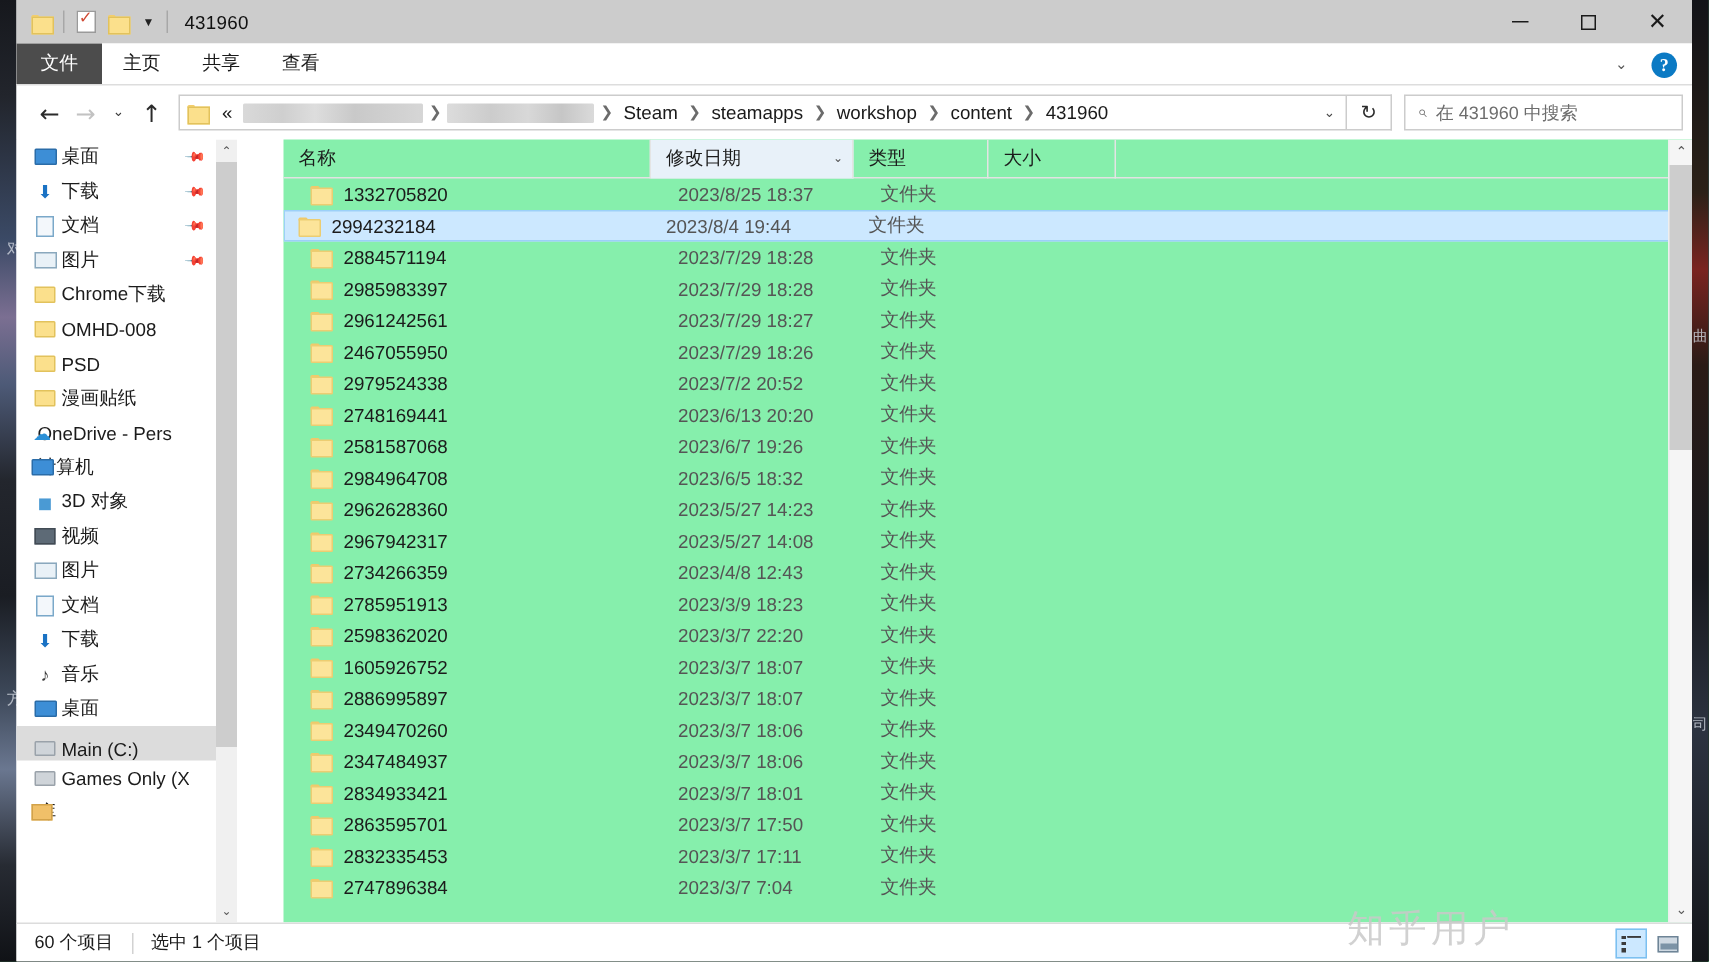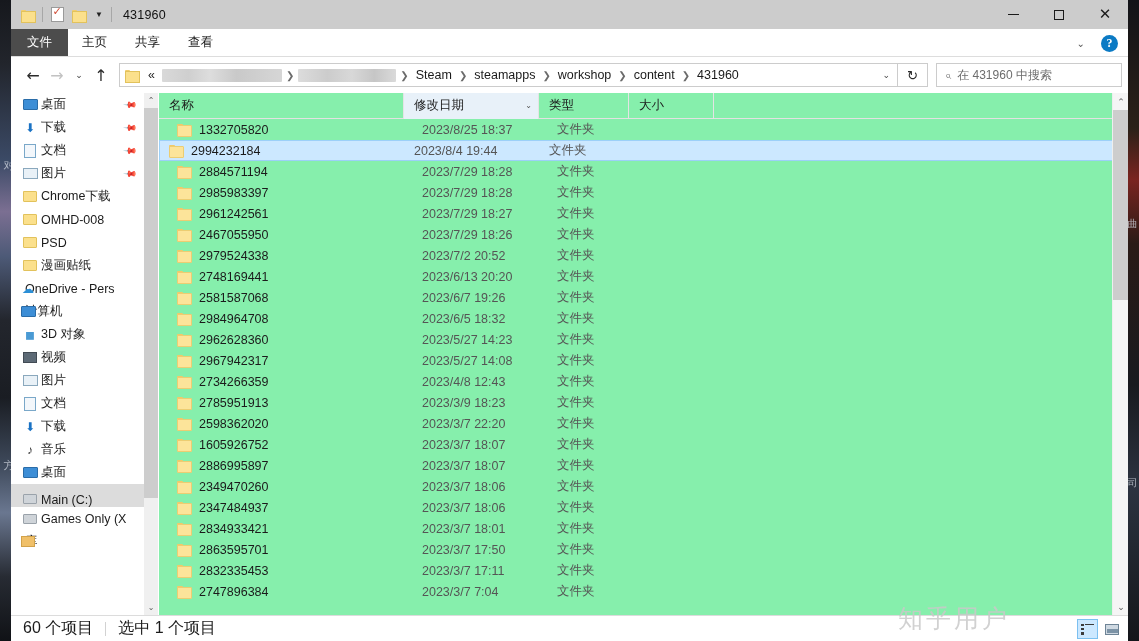--- a/index.html
+++ b/index.html
@@ -151,21 +151,21 @@
     font-family: "DejaVu Sans", sans-serif;
   }
   .searchwrap {
     width: 186px; height: 24px; margin-left: 8px; border: 1px solid #cccccc;
     display: flex; align-items: center; background: #fff; gap: 6px; padding-left: 8px;
   }
   .search-ico { font-size: 11px; color: #6a6a6a; transform: scaleX(-1); }
   .search-ph { font-size: 12px; color: #6d6d6d; }
 
   
-  .body { flex: 1; display: flex; min-height: 0; }
+  .body { flex: 1; display: flex; min-height: 0; gap: 30px; }
 
   
   .navpane {
     width: 148px; flex: 0 0 148px; background: #fff; position: relative;
     overflow: hidden; border-right: 1px solid #fff;
   }
   .nav-scroll { position: absolute; inset: 0 14px 0 0; }
   .nav-item {
     height: 23px; display: flex; align-items: center; padding-left: 28px;
     font-size: 12.5px; color: #1b1b1b; position: relative; white-space: nowrap;
@@ -261,21 +261,21 @@
   .vs-btn.dn { position: absolute; bottom: 0; }
   .vs-thumb {
     position: absolute; left: 0; top: 17px; width: 16px; height: 190px;
     background: #cdcdcd;
   }
 
   
   .statusbar {
     height: 26px; flex: 0 0 26px; border-top: 1px solid #dcdcdc;
     display: flex; align-items: center; background: #fff; position: relative;
-    font-size: 16px; color: #1b1b1b;
+    font-size: 12px; color: #1b1b1b;
   }
   .st-item { padding-left: 12px; }
   .st-div { width: 1px; height: 14px; background: #d2d2d2; margin: 0 12px; }
   .view-btns {
     position: absolute; right: 6px; top: 3px; display: flex; gap: 3px;
   }
   .vbtn {
     width: 21px; height: 20px; display: flex; align-items: center;
     justify-content: center;
   }

